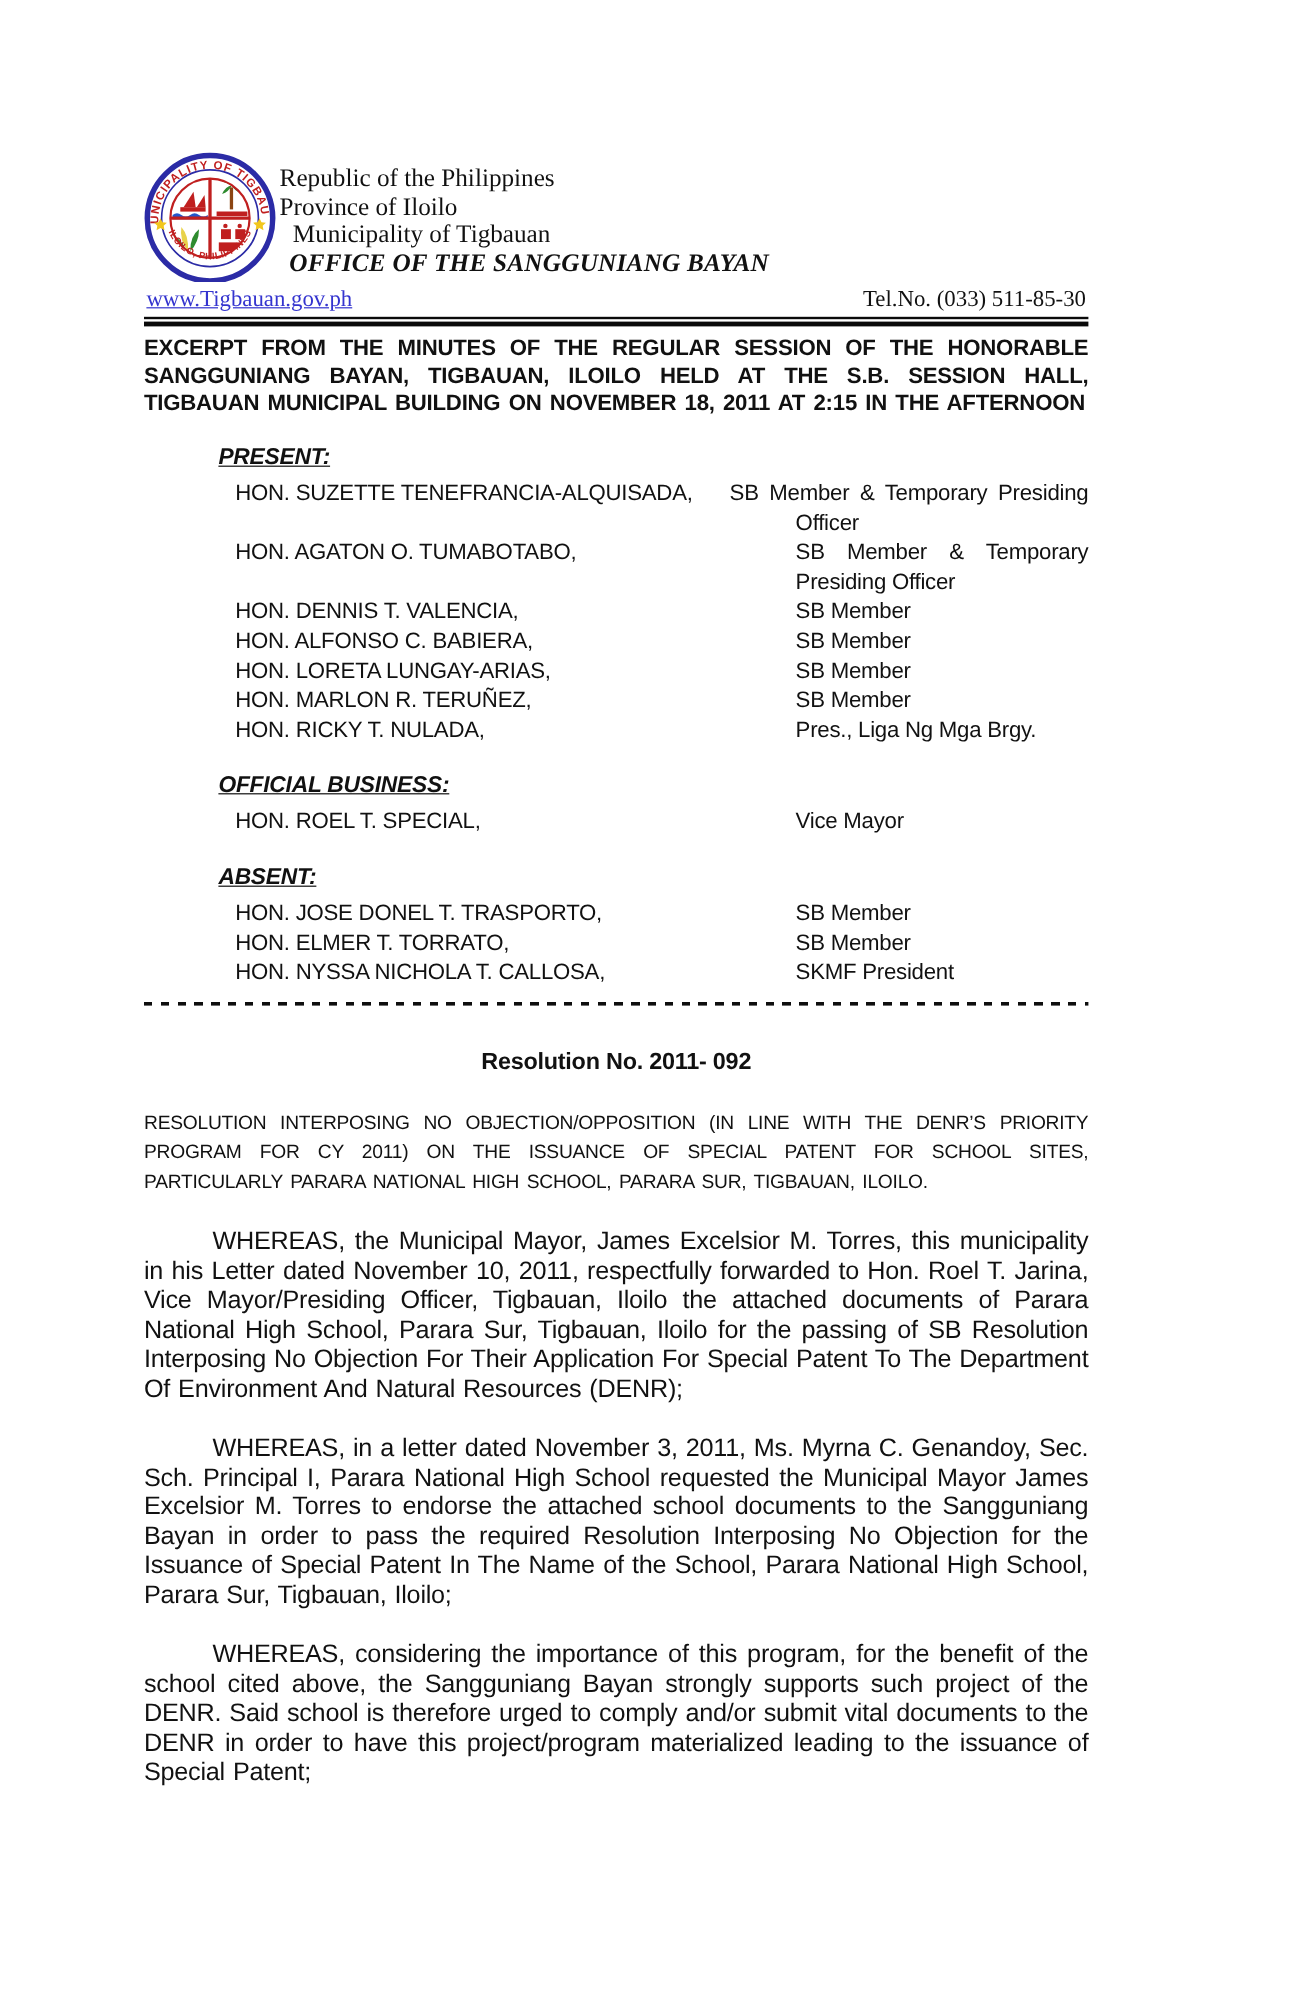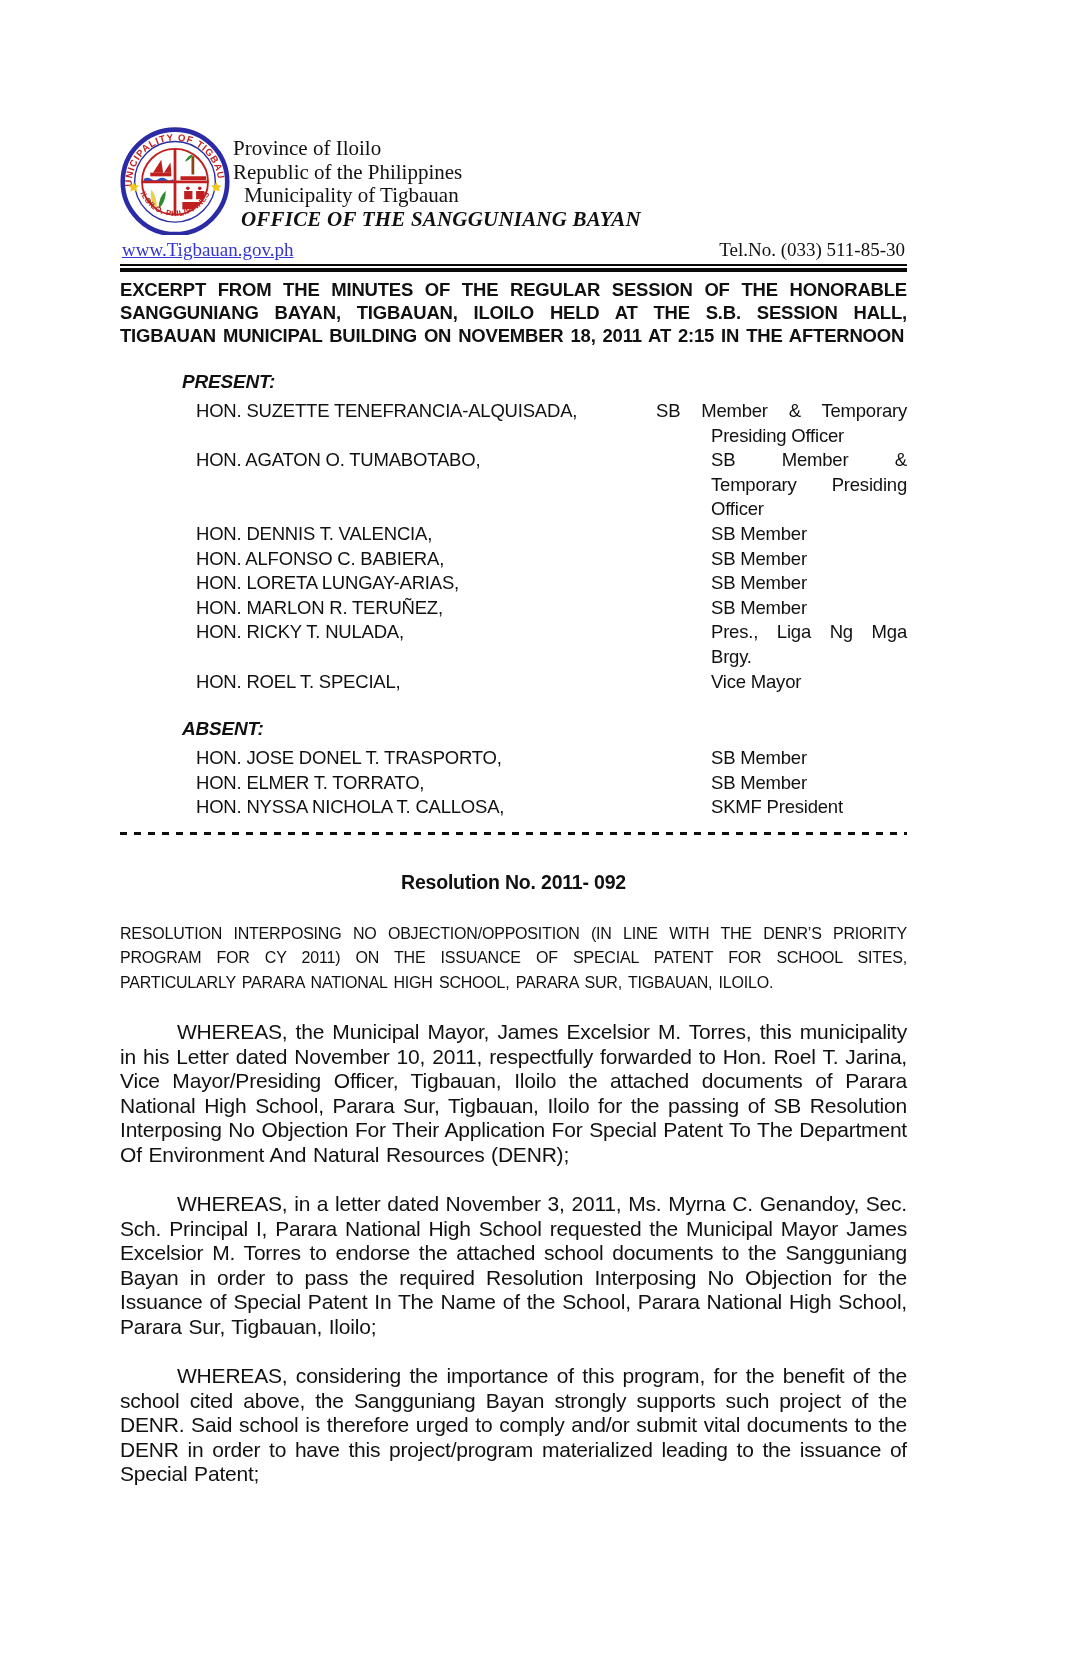--- a/index.html
+++ b/index.html
@@ -32,24 +32,24 @@
   .site-link{text-decoration:underline;cursor:pointer;}
   .rule-double{margin-top:3px;height:2px;border-top:2px solid #0a0a0a;border-bottom:4px solid #0a0a0a;}
   
   .excerpt{
     margin-top:6px;
     font-size:18.5px;line-height:23px;letter-spacing:-.2px;
     text-align:justify;word-spacing:2px;font-weight:bold;
   }
   .section-label{
     font-weight:bold;font-style:italic;
-    font-size:19px;margin:24px 0 6px 62px;letter-spacing:-.2px;
+    font-size:19px;margin:24px 0 6px 62px;letter-spacing:-.2px;text-decoration:underline;
   }
   .att-rows{font-size:18.5px;line-height:24.6px;letter-spacing:-.2px;}
-  .att-row{display:flex;padding-left:76px;gap:48px;}
+  .att-row{display:flex;padding-left:76px;}
   .att-name{width:467px;flex:0 0 467px;}
   .att-pos{flex:1;text-align:justify;}
   .present-rows .att-row:first-child .att-pos{text-indent:-55px;}
   .dashed-sep{
     margin-top:12px;height:3px;
     background:repeating-linear-gradient(90deg,#0e0e0e 0 7px,transparent 7px 14px);
   }
   .res-heading{
     margin-top:36px;text-align:center;font-weight:bold;
     font-size:19.5px;letter-spacing:-.2px;
@@ -109,22 +109,22 @@
       <text class="seal-ring-text" font-size="10.5" letter-spacing="1">
         <textPath href="#arcTop" startOffset="50%" text-anchor="middle">MUNICIPALITY OF TIGBAUAN</textPath>
       </text>
       <text class="seal-ring-text" font-size="8.5" letter-spacing="0.5">
         <textPath href="#arcBottom" startOffset="50%" text-anchor="middle">ILOILO, PHILIPPINES</textPath>
       </text>
       <path d="M15 62 l1.8 3.6 4 .5 -2.9 2.8 .7 4 -3.6 -1.9 -3.6 1.9 .7 -4 -2.9 -2.8 4 -.5 z" fill="#f2c71d"></path>
       <path d="M105 62 l1.8 3.6 4 .5 -2.9 2.8 .7 4 -3.6 -1.9 -3.6 1.9 .7 -4 -2.9 -2.8 4 -.5 z" fill="#f2c71d"></path>
     </svg>
     <div class="header-text">
+      <div>Republic of the Philippines</div>
       <div>Province of Iloilo</div>
-      <div>Republic of the Philippines</div>
       <div class="ln-muni">Municipality of Tigbauan</div>
       <div class="ln-office">OFFICE OF THE SANGGUNIANG BAYAN</div>
     </div>
   </div>
 
   <div class="contact-row">
     <span class="site-link" id="siteLink" style="color: rgb(52, 52, 207);">www.Tigbauan.gov.ph</span>
     <span>Tel.No. (033) 511-85-30</span>
   </div>
   <div class="rule-double"></div>
@@ -162,20 +162,21 @@
     <span class="att-name">HON. MARLON R. TERUÑEZ,</span>
     <span class="att-pos">SB Member</span>
   </div>
 
   <div class="att-row">
     <span class="att-name">HON. RICKY T. NULADA,</span>
     <span class="att-pos">Pres., Liga Ng Mga Brgy.</span>
   </div>
 </div>
 
+  <div class="section-label">OFFICIAL BUSINESS:</div>
   <div class="att-rows">
   <div class="att-row">
     <span class="att-name">HON. ROEL T. SPECIAL,</span>
     <span class="att-pos">Vice Mayor</span>
   </div>
 </div>
 
   <div class="section-label">ABSENT:</div>
   <div class="att-rows">
   <div class="att-row">

